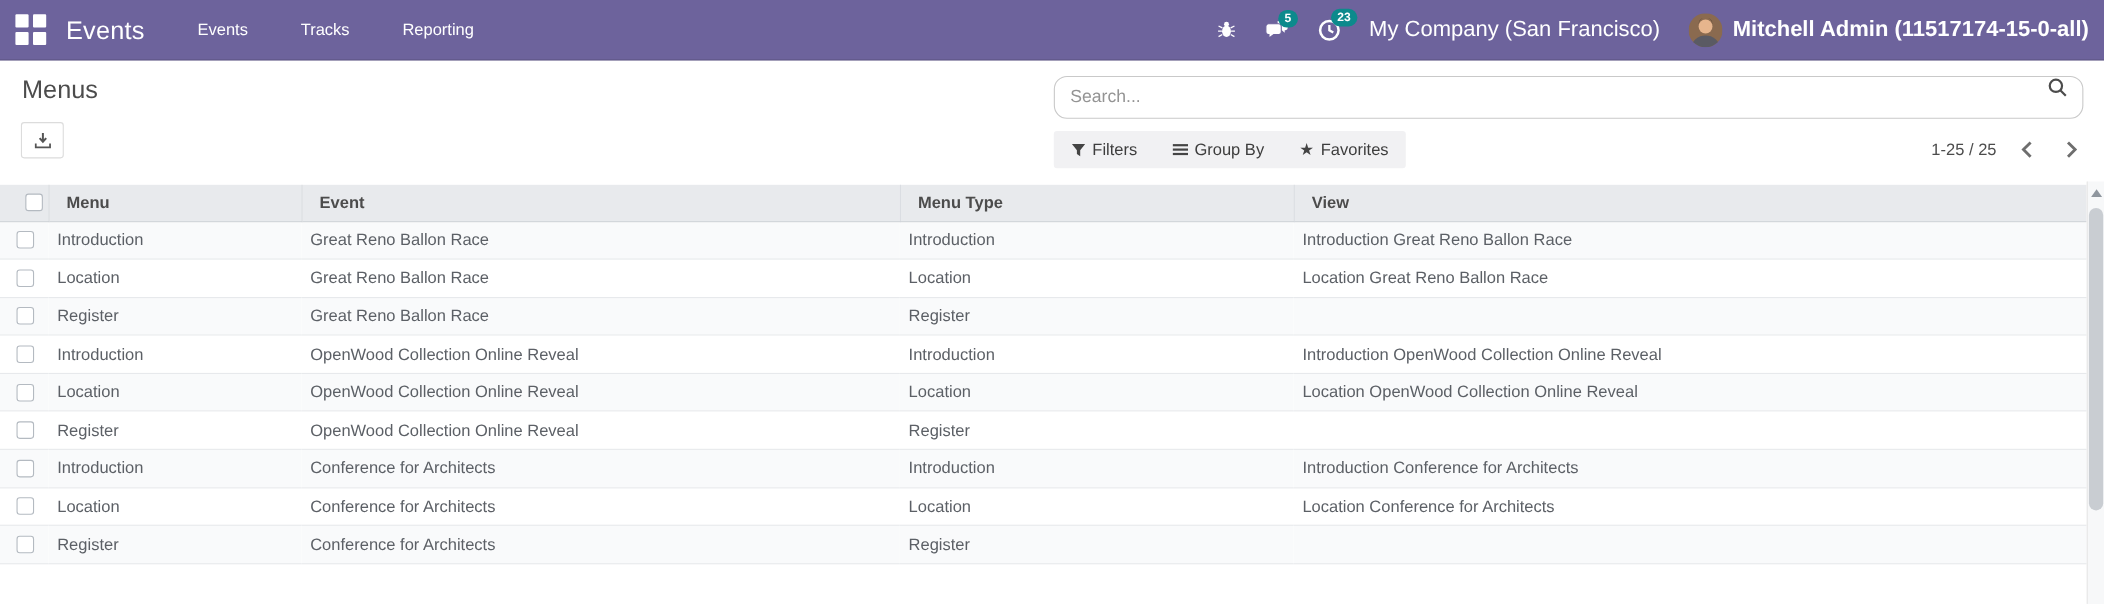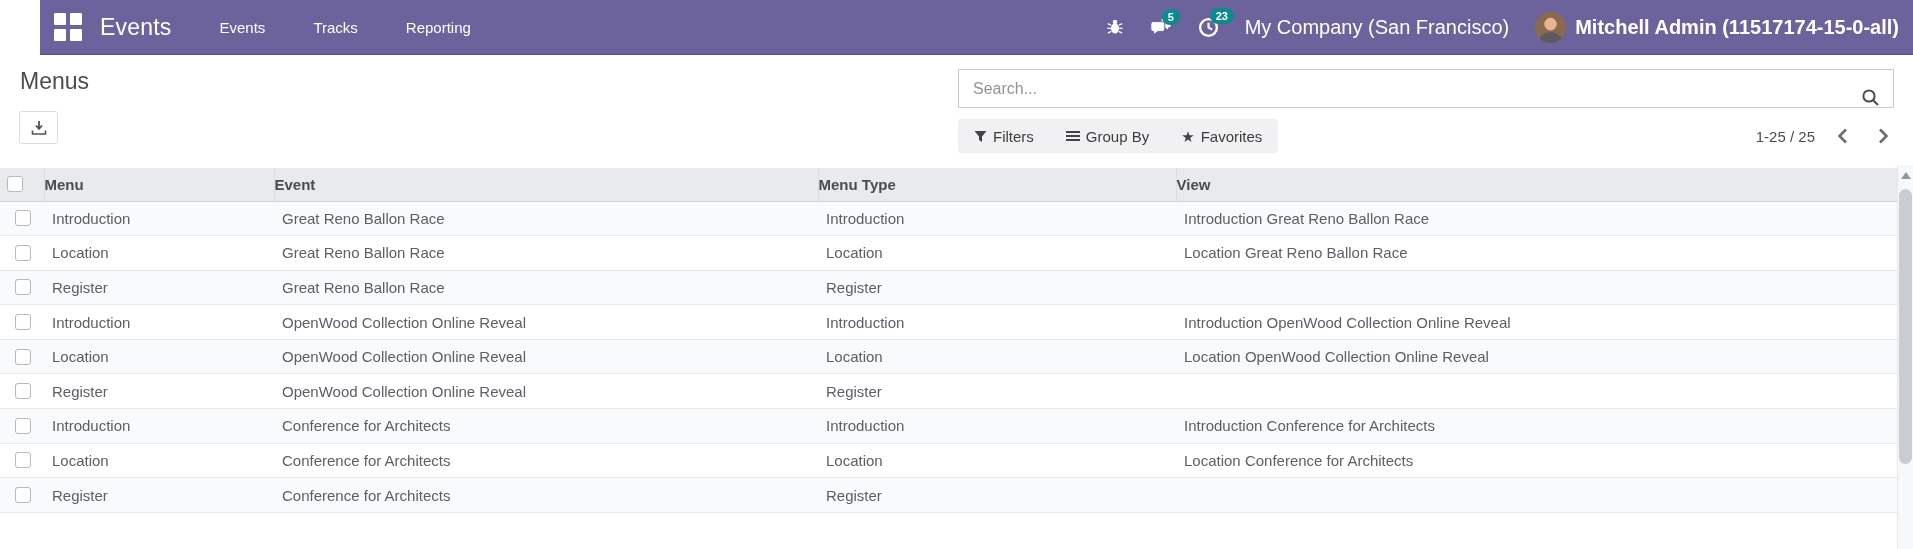--- a/index.html
+++ b/index.html
@@ -7,21 +7,20 @@
   #root {
     position:relative; width:1913px; height:549px; overflow:hidden;
     font-family:"Liberation Sans", sans-serif; background:#fff; color:#5c6066;
   }
 
   
   .navbar {
     position:absolute; top:0; left:0; right:0; height:55px;
     background:#6d639c; display:flex; align-items:center; color:#fff;
     border-bottom:1px solid rgba(0,0,0,.18);
-    margin-left:40px;
   }
   .apps-btn { margin-left:14px; display:grid; grid-template-columns:12px 12px; grid-template-rows:12px 12px; gap:4px; cursor:pointer; }
   .apps-btn span { background:#fff; border-radius:1px; }
   .brand { font-size:23px; font-weight:500; margin-left:18px; letter-spacing:.2px; cursor:pointer; }
   .nav-links { display:flex; gap:48px; margin-left:48px; font-size:15px; }
   .nav-links span { cursor:pointer; line-height:55px; }
   .nav-right { margin-left:auto; display:flex; align-items:center; gap:26px; padding-right:14px; }
   .icon-wrap { position:relative; display:flex; align-items:center; cursor:pointer; }
   .nav-badge {
     position:absolute; top:-9px; left:12px; background:#0c8a8c; color:#fff;
@@ -33,22 +32,22 @@
 
   
   .page-title { position:absolute; left:20px; top:68px; font-size:23px; color:#4c4c4c; }
   .export-btn {
     position:absolute; left:19px; top:111px; width:39px; height:33px;
     border:1px solid #dcdcdc; border-radius:3px; background:#fff;
     display:flex; align-items:center; justify-content:center; cursor:pointer;
   }
   .search-box {
     position:absolute; left:958px; top:69px; width:936px; height:39px;
-    border:1px solid #c9c9c9; border-radius:1px; background:#fff;
-    display:flex; align-items:flex-end;
+    border:1px solid #c9c9c9; border-radius:12px; background:#fff;
+    display:flex; align-items:flex-start;
   }
   .search-box input {
     flex:1; border:none; outline:none; height:100%; padding:0 14px;
     font-size:16px; font-family:"Liberation Sans", sans-serif; color:#444; background:transparent;
   }
   .search-box input::placeholder { color:#949494; }
   .search-box .mag { padding-right:13px; display:flex; align-items:center; cursor:pointer; }
 
   .filter-bar {
     position:absolute; left:958px; top:119px; height:34px;
@@ -60,21 +59,21 @@
 
   .pager { position:absolute; top:119px; right:16px; height:34px; display:flex; align-items:center; gap:14px; }
   .pager-value { font-size:15px; color:#4c4c4c; cursor:pointer; }
   .pager-btn { padding:4px 8px; cursor:pointer; display:flex; align-items:center; }
 
   
   .listview { position:absolute; left:0; top:168px; width:1897px; }
   table { border-collapse:collapse; table-layout:fixed; width:1897px; font-size:15px; }
   thead th {
     height:33px; background:#e8eaed; color:#4c4c4c; font-weight:700; text-align:left;
-    padding:0 0; border-right:1px solid #d9dce0; border-bottom:1px solid #cfd3d8; cursor:pointer;
+    padding:0 16px; border-right:1px solid #d9dce0; border-bottom:1px solid #cfd3d8; cursor:pointer;
   }
   thead th:last-child { border-right:none; }
   tbody td { height:34.6px; padding:4px 8px; color:#5c6066; border-bottom:1px solid #e7e9ec; overflow:hidden; white-space:nowrap; }
   tbody tr { cursor:pointer; }
   tbody tr:nth-child(odd) { background:#f9fafb; }
   .cb { width:16px; height:16px; border:1px solid #b4bac1; border-radius:3px; background:#fff; margin-left:7px; cursor:pointer; }
   th .cb { margin-left:7px; }
 
   
   .scrollbar {

